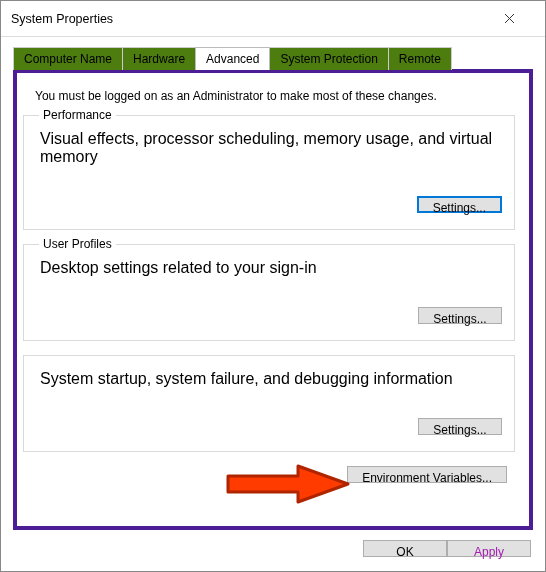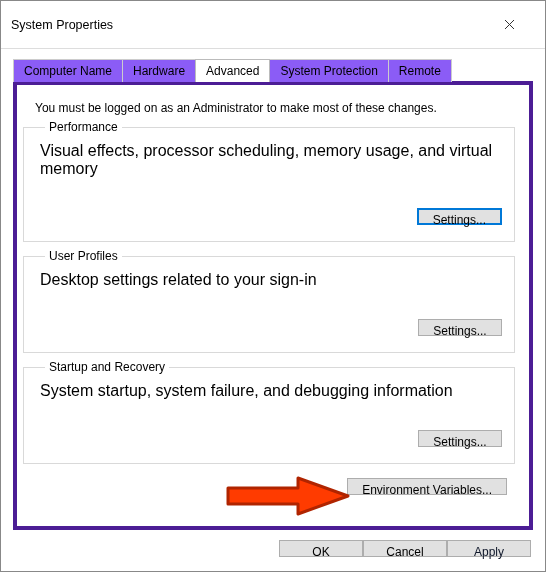--- a/index.html
+++ b/index.html
@@ -13,21 +13,21 @@
   .window {
     width: 546px;
     height: 572px;
     border: 1px solid #888;
     background: #fff;
     position: relative;
     display: flex;
     flex-direction: column;
   }
   .titlebar {
-    height: 48px;
+    height: 36px;
     display: flex;
     align-items: center;
     padding: 0 14px 0 10px;
     border-bottom: 1px solid #ddd;
   }
   .titlebar .title {
     flex: 1;
     font-size: 12.5px;
   }
   .titlebar .close {
@@ -49,21 +49,21 @@
   .tabs {
     display: flex;
     align-items: flex-end;
     position: relative;
     z-index: 2;
   }
   .tab {
     padding: 4px 10px;
     border: 1px solid #ccc;
     border-bottom: none;
-    background: #8b5cf6;
+    background: #4d7c0f;
     font-size: 12px;
     cursor: pointer;
     position: relative;
     margin-right: -1px;
   }
   .tab.active {
     background: #fff;
     border-color: #bbb;
     z-index: 3;
   }
@@ -80,21 +80,21 @@
   }
   .group {
     border: 1px solid #d9d9d9;
     margin-bottom: 14px;
     padding: 14px 12px 14px 12px;
     position: relative;
   }
   .group-title {
     position: absolute;
     top: -8px;
-    left: 21px;
+    left: 15px;
     background: #fff;
     padding: 0 4px;
     font-size: 12px;
   }
   .group-desc {
     font-size: 16px;
     margin: 0 0 30px 4px;
   }
   .btn {
     display: inline-block;
@@ -107,21 +107,21 @@
     font-size: 12px;
     text-align: center;
     cursor: pointer;
     font-family: inherit;
   }
   .btn.focused {
     border: 2px solid #0078d7;
     line-height: 20px;
   }
   .btn.disabled {
-    color: #0f172a;
+    color: #a21caf;
     cursor: default;
   }
   .btn-row-right {
     text-align: right;
   }
   .envvar-row {
     text-align: right;
     margin: 8px 8px 0 0;
     position: relative;
   }
@@ -177,36 +177,34 @@
 
       <div class="group">
         <div class="group-title">User Profiles</div>
         <div class="group-desc">Desktop settings related to your sign-in</div>
         <div class="btn-row-right">
           <button class="btn">Settings...</button>
         </div>
       </div>
 
       <div class="group">
-        <div class="group-title">Startup and Recovery</div>
         <div class="group-desc">System startup, system failure, and debugging information</div>
         <div class="btn-row-right">
           <button class="btn">Settings...</button>
         </div>
       </div>
 
       <div class="envvar-row">
         <svg class="arrow" width="140" height="44" viewBox="0 0 140 44">
           <polygon points="10,14 80,14 80,4 130,22 80,40 80,30 10,30" fill="#ff3b00" stroke="#b02400" stroke-width="3" stroke-linejoin="round"></polygon>
         </svg>
         <button class="btn" style="min-width:150px">Environment Variables...</button>
       </div>
 
     </div>
   </div>
 
   <div class="dialog-buttons">
     <button class="btn">OK</button>
-    <button class="btn">Cancel</button>
     <button class="btn disabled">Apply</button>
   </div>
 
 </div>
 
 </body></html>

